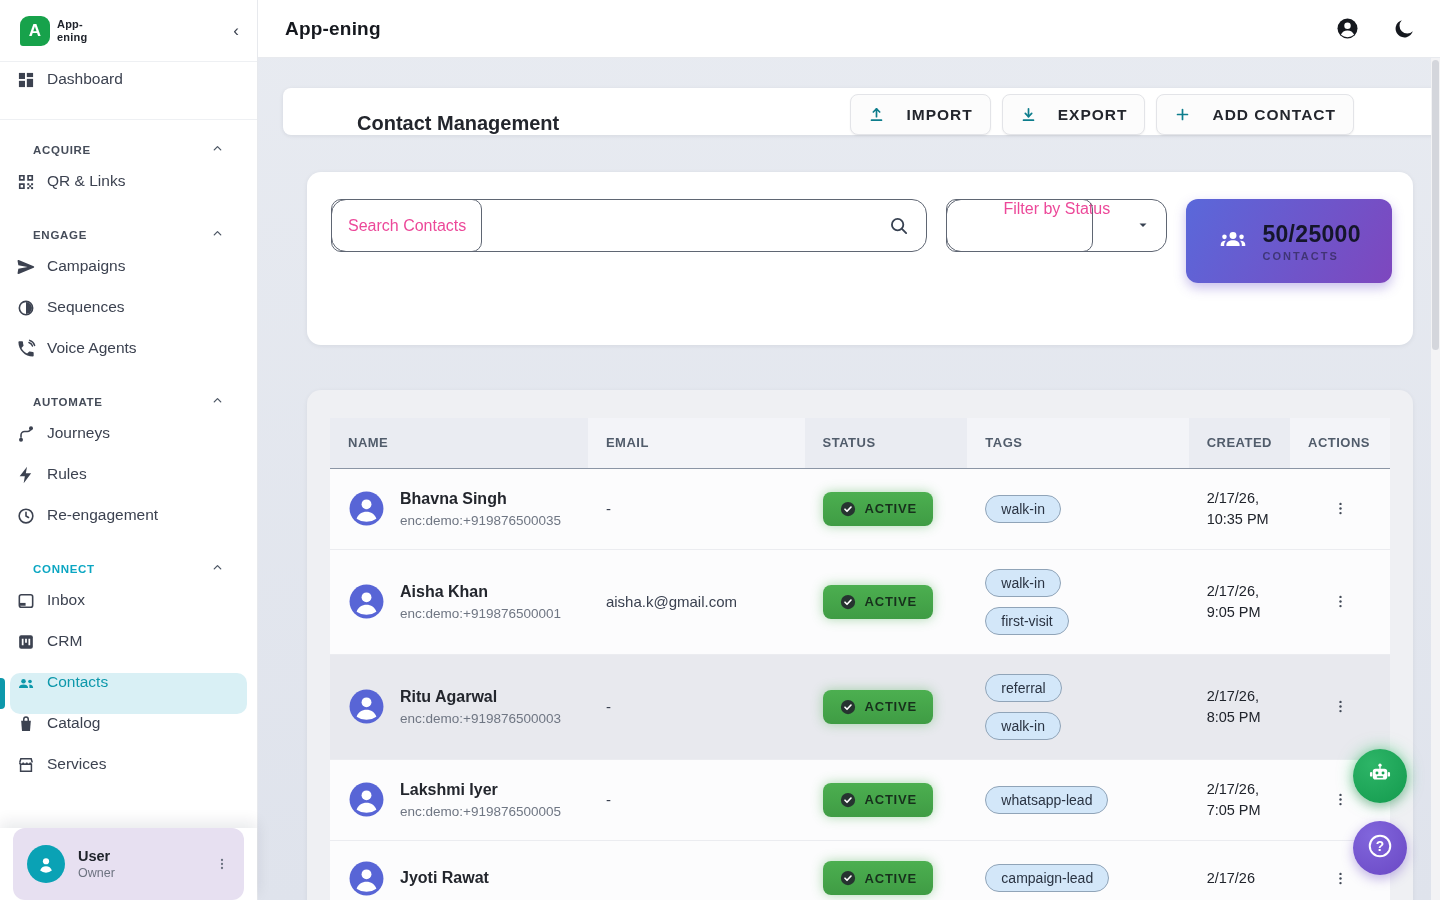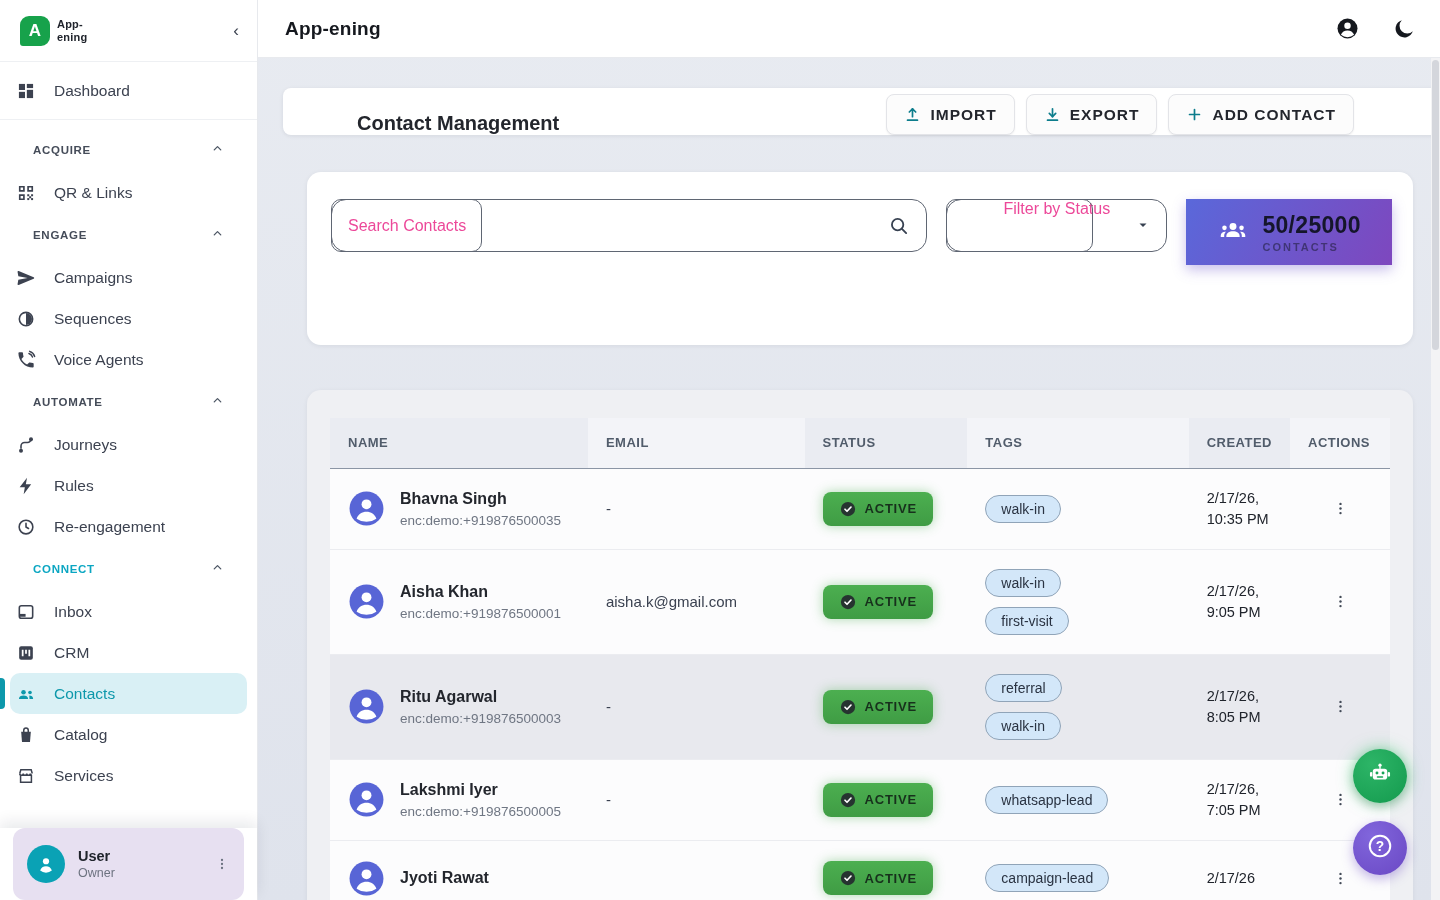--- a/index.html
+++ b/index.html
@@ -7,21 +7,21 @@
   body { font-family:"Liberation Sans","DejaVu Sans",sans-serif; background:#e3e6ee; }
   .app { position:relative; width:1440px; height:900px; display:flex; overflow:hidden; }
 
   
   .sidebar { width:258px; min-width:258px; background:#fff; border-right:1px solid #e7e9ed; display:flex; flex-direction:column; position:relative; z-index:6; }
   .sidebar-header { height:62px; border-bottom:1px solid #eef0f3; display:flex; align-items:center; padding:0 18px 0 20px; }
   .logo-badge { width:30px; height:30px; background:#17a24b; border-radius:9px 9px 9px 3px; color:#fff; font-weight:bold; font-size:17px; display:flex; align-items:center; justify-content:center; }
   .logo-text { margin-left:7px; font-size:11px; font-weight:700; line-height:1.1; color:#20242c; letter-spacing:.2px; }
   .collapse-btn { margin-left:auto; color:#3c4250; font-size:17px; cursor:pointer; line-height:1; }
   .side-nav { flex:1; overflow:hidden; padding-top:8px; }
-  .nav-item { height:41px; display:flex; align-items:center; gap:18px; padding:0 16px; font-size:15.5px; color:#3c4250; position:relative; cursor:pointer; }
+  .nav-item { height:41px; display:flex; gap:11px; padding:0 16px; font-size:15.5px; color:#3c4250; position:relative; cursor:pointer; }
   .nav-item .nav-ico { width:20px; height:20px; display:flex; align-items:center; justify-content:center; flex:0 0 20px; }
   .nav-item .nav-ico svg { width:20px; height:20px; }
   .nav-item.active { margin:0 10px; padding:0 6px; border-radius:10px; background:#d9f0f5; color:#0d98ab; }
   .nav-item.active::before { content:""; position:absolute; left:-10px; top:5px; bottom:5px; width:5px; background:#0d98ab; border-radius:0 4px 4px 0; }
   .nav-divider { border-top:1px solid #eef0f3; margin:8px 0; }
   .section-label { height:44px; display:flex; align-items:center; justify-content:space-between; padding:0 33px; font-size:11.5px; font-weight:700; letter-spacing:.7px; color:#454c59; }
   .section-label.accent { color:#0ba6c2; }
   .section-caret { color:#4b5563; font-size:12px; }
   .sidebar-footer { height:72px; background:#fff; box-shadow:0 -6px 14px rgba(15,23,42,.09); display:flex; align-items:center; padding:0 13px; z-index:3; }
   .user-card { flex:1; background:#e7e0f1; border-radius:12px; height:72px; display:flex; align-items:center; gap:13px; padding:0 14px; }
@@ -34,33 +34,33 @@
   .main { flex:1; display:flex; flex-direction:column; background:linear-gradient(180deg,#e8ebf1 0%,#dfe3ec 100%); }
   .topbar { height:58px; background:#fff; border-bottom:1px solid #e8eaee; display:flex; align-items:center; padding:0 24px 0 27px; }
   .topbar-title { font-size:19px; font-weight:700; color:#15181e; letter-spacing:.2px; }
   .topbar-icons { margin-left:auto; display:flex; align-items:center; gap:32px; }
   .topbar-icons .tico { cursor:pointer; display:flex; }
   .content { position:relative; flex:1; overflow:hidden; }
 
   .toolbar-card { position:absolute; left:25px; right:0; top:30px; height:47px; background:#fff; border-radius:8px 0 0 8px; box-shadow:0 1px 4px rgba(15,23,42,.08); display:flex; align-items:flex-end; }
   .toolbar-title { margin-left:74px; font-size:20px; font-weight:700; color:#23262d; }
   .toolbar-buttons { margin-left:auto; margin-right:86px; display:flex; gap:11px; }
-  .btn { height:41px; padding:0 17px; background:#fcfcfc; border:1px solid #e3e4e8; border-radius:8px; box-shadow:0 1px 2px rgba(0,0,0,.06); font-size:15.5px; font-weight:700; letter-spacing:1px; color:#23262d; display:flex; align-items:center; gap:9px; cursor:pointer; font-family:inherit; }
+  .btn { height:41px; padding:0 17px; background:#fcfcfc; border:1px solid #e3e4e8; border-radius:8px; box-shadow:0 1px 2px rgba(0,0,0,.06); font-size:15.5px; font-weight:700; letter-spacing:1px; color:#23262d; display:flex; align-items:center; gap:21px; cursor:pointer; font-family:inherit; }
   .btn .bico { display:flex; }
 
   .search-card { position:absolute; left:49px; width:1106px; top:114px; height:173px; background:#fff; border-radius:14px; box-shadow:0 1px 5px rgba(15,23,42,.07); }
   .search-row { display:flex; align-items:flex-start; padding:27px 20px 0 24px; gap:19px; }
   .field { position:relative; height:53px; border:1px solid #5f6673; border-radius:15px; display:flex; align-items:center; padding:0 16px; color:#ec4899; font-size:16px; background:#fff; cursor:text; }
   .field::before { content:""; position:absolute; left:-1px; top:-1px; bottom:-1px; border:1px solid #5f6673; border-radius:10px; pointer-events:none; }
   .search-field { width:597px; }
   .search-field::before { width:149px; }
   .filter-field { width:221px; cursor:pointer;flex-direction:column; }
   .filter-field::before { width:145px; }
   .field .trailing { margin-left:auto; display:flex; }
-  .count-badge { margin-left:auto; margin-right:1px; width:206px; height:66px; border-radius:0; background:linear-gradient(120deg,#5a68da 0%,#7e47be 100%); box-shadow:0 5px 12px rgba(99,74,201,.35); display:flex; align-items:center; justify-content:center; gap:13px; cursor:pointer; }
+  .count-badge { margin-left:auto; margin-right:1px; width:206px; height:84px; border-radius:12px; background:linear-gradient(120deg,#5a68da 0%,#7e47be 100%); box-shadow:0 5px 12px rgba(99,74,201,.35); display:flex; align-items:center; justify-content:center; gap:13px; cursor:pointer; }
   .count-num { font-size:23px; font-weight:800; color:#15162b; letter-spacing:.3px; }
   .count-cap { font-size:11px; font-weight:600; letter-spacing:2px; color:rgba(25,26,48,.55); margin-top:2px; }
 
   .table-card { position:absolute; left:49px; width:1106px; top:332px; height:540px; background:#eff0f3; border-radius:14px; box-shadow:0 1px 5px rgba(15,23,42,.06); padding:28px 23px; }
   table.contacts { width:1060px; border-collapse:collapse; background:#fcfcfd; }
   table.contacts thead th { height:50px; font-size:13px; font-weight:700; letter-spacing:.5px; color:#515c6b; text-align:left; padding:0 18px; border-bottom:1px solid #8b95a5; }
   table.contacts thead th:nth-child(odd) { background:#eaecf2; }
   table.contacts thead th:nth-child(even) { background:#f3f4f8; }
   table.contacts tbody td { padding:19px 18px; border-bottom:1px solid #ebecf0; vertical-align:middle; }
   tr.row-highlight td { background:#e8e9ee; }

